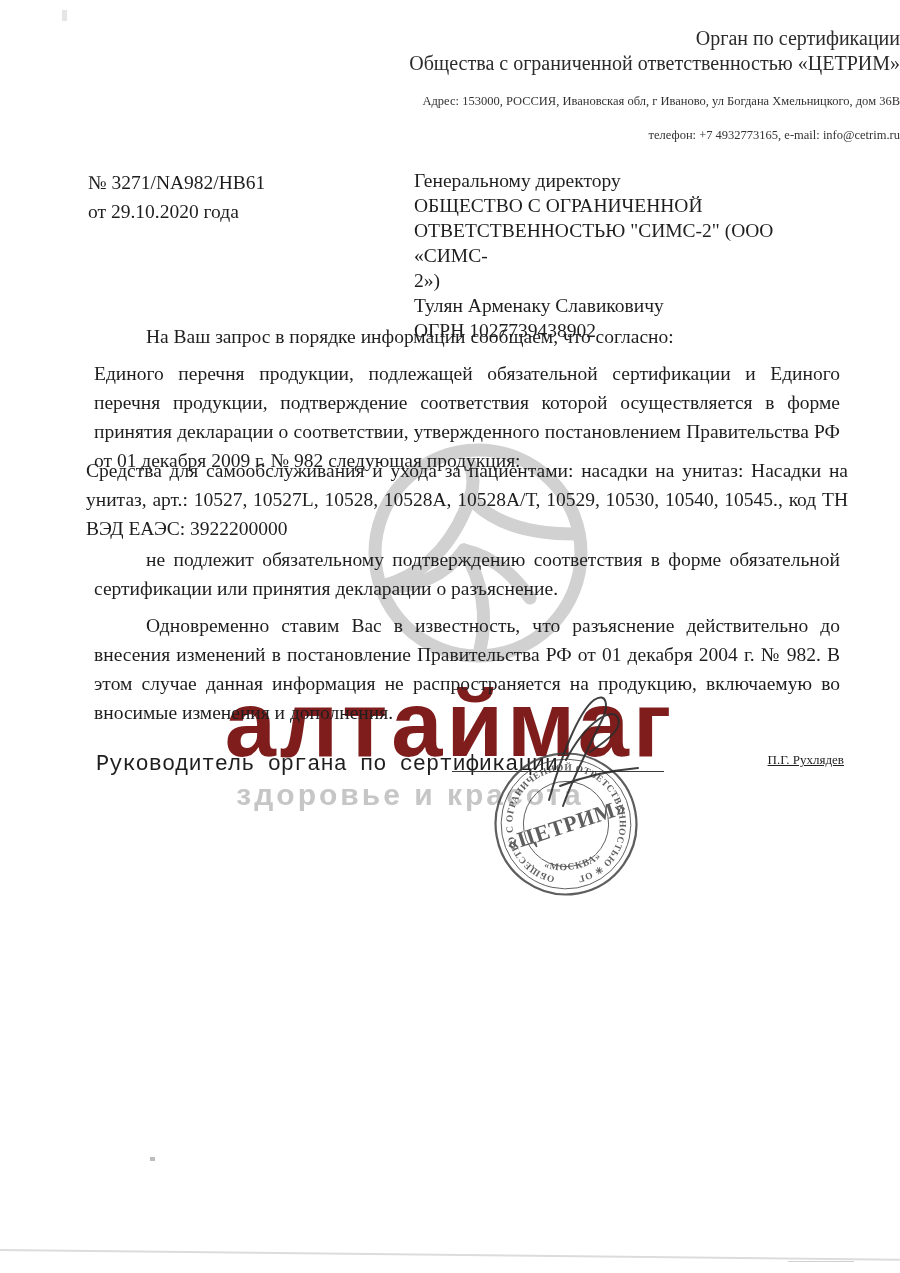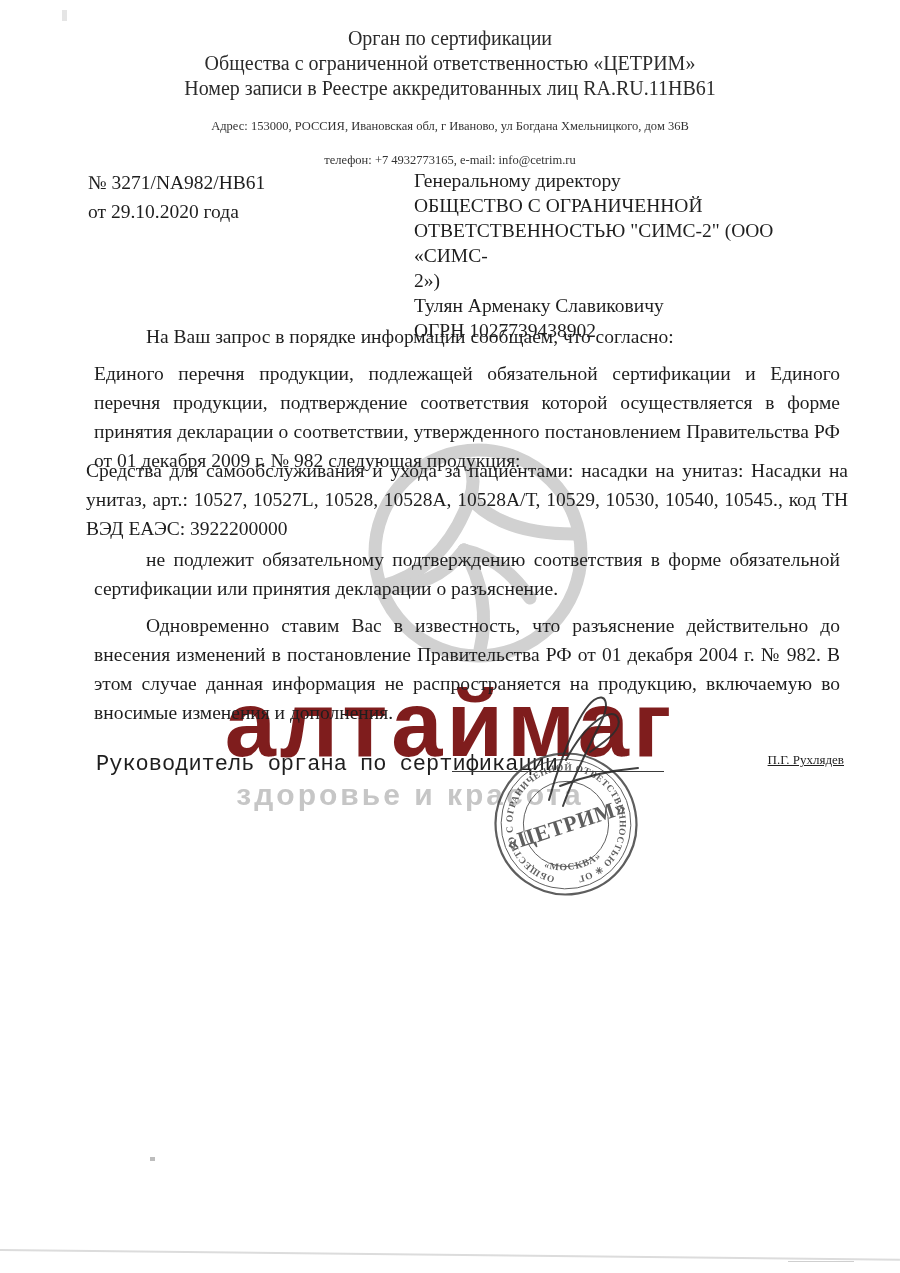--- a/index.html
+++ b/index.html
@@ -7,21 +7,21 @@
     position:relative;
     width:900px;height:1273px;
     background:#ffffff;
     overflow:hidden;
     font-family:"Liberation Serif", serif;
     color:#1e1e1e;
   }
   
   .letterhead{
     position:absolute;top:26px;left:0;width:900px;
-    text-align:center;color:#2b2b2b;
+    text-align:right;color:#2b2b2b;
   }
   .lh-big{font-size:20px;line-height:25px;}
   .lh-small{font-size:12.5px;line-height:17px;color:#333;margin-top:17px;}
   
   .ref-block{
     position:absolute;left:88px;top:168px;
     font-size:19.5px;line-height:29px;white-space:pre-line;
   }
   .addressee{
     position:absolute;right:56px;top:168px;width:430px;
@@ -84,21 +84,20 @@
   <div class="scan-edge"></div>
   <div class="scan-edge2"></div>
   <div class="speck-a"></div>
   <div class="speck-b"></div>
 
   <div class="textlayer">
 
     <div class="letterhead">
       <div class="lh-big">Орган по сертификации</div>
       <div class="lh-big">Общества с ограниченной ответственностью «ЦЕТРИМ»</div>
-      <div class="lh-big">Номер записи в Реестре аккредитованных лиц RA.RU.11НВ61</div>
       <div class="lh-small">Адрес: 153000, РОССИЯ, Ивановская обл, г Иваново, ул Богдана Хмельницкого, дом 36В</div>
       <div class="lh-small">телефон: +7 4932773165, e-mail: info@cetrim.ru</div>
     </div>
 
     <div class="ref-block">№ 3271/NA982/НВ61
 от 29.10.2020  года</div>
 
     <div class="addressee">Генеральному директору
 ОБЩЕСТВО С ОГРАНИЧЕННОЙ
 ОТВЕТСТВЕННОСТЬЮ "СИМС-2" (ООО «СИМС-

